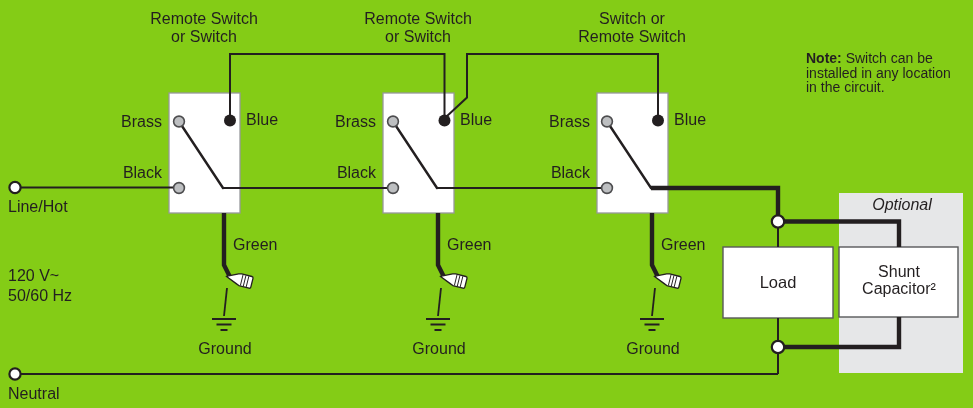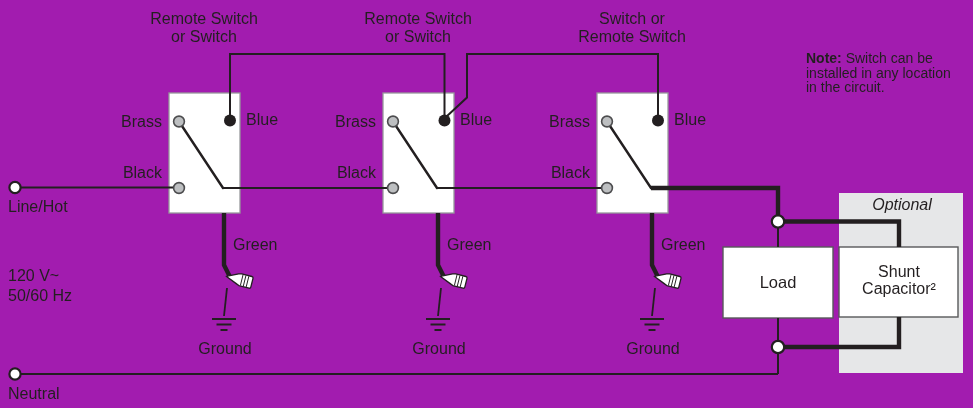--- a/index.html
+++ b/index.html
@@ -1,16 +1,16 @@
 <!DOCTYPE html>
 <html><head>
 <meta charset="utf-8">
 <style>
   html,body{margin:0;padding:0;background:#ffffff;}
-  .stage{position:relative;width:973px;height:408px;background:#a21caf;overflow:hidden;}
+  .stage{position:relative;width:973px;height:408px;background:#84cc16;overflow:hidden;}
   svg text{font-family:"Liberation Sans","DejaVu Sans",sans-serif;fill:#231f20;}
   .lbl{font-size:16px;}
   .ttl{font-size:16px;}
   .boxlbl{font-size:16.5px;}
   .shuntlbl{font-size:16px;}
   .notetxt{font-size:14px;}
   .optlbl{font-size:16px;font-style:italic;}
   .wire{stroke:#231f20;stroke-width:2;fill:none;}
   .wire-thick{stroke:#231f20;stroke-width:4.4;fill:none;}
   .blade{stroke:#231f20;stroke-width:2.4;fill:none;stroke-linecap:round;}

